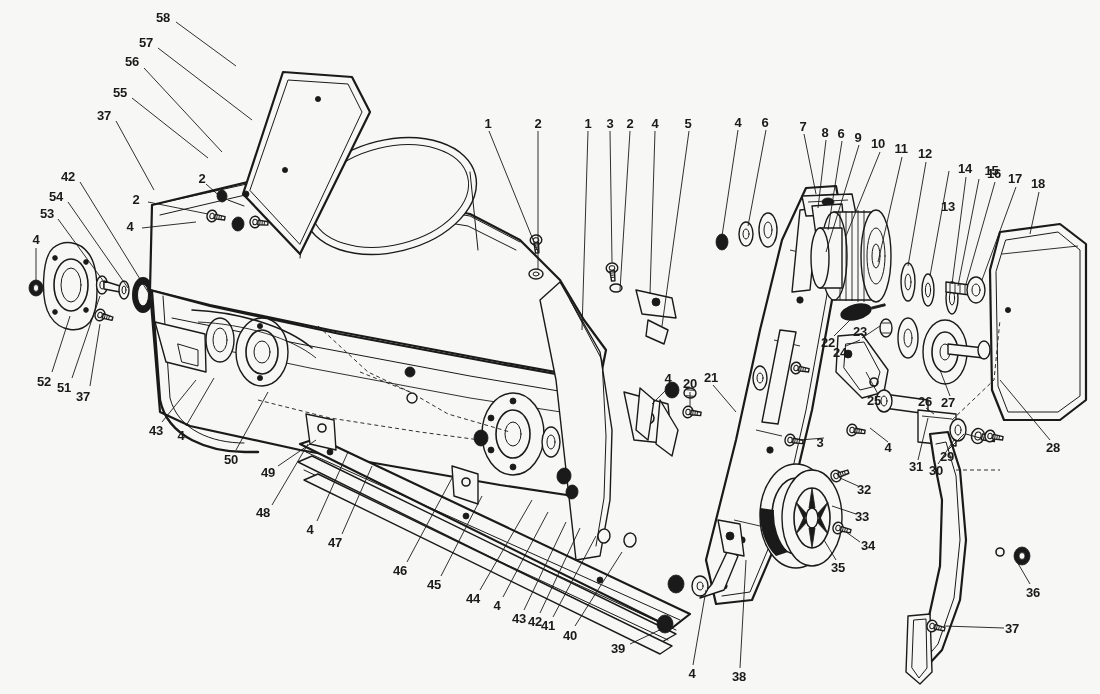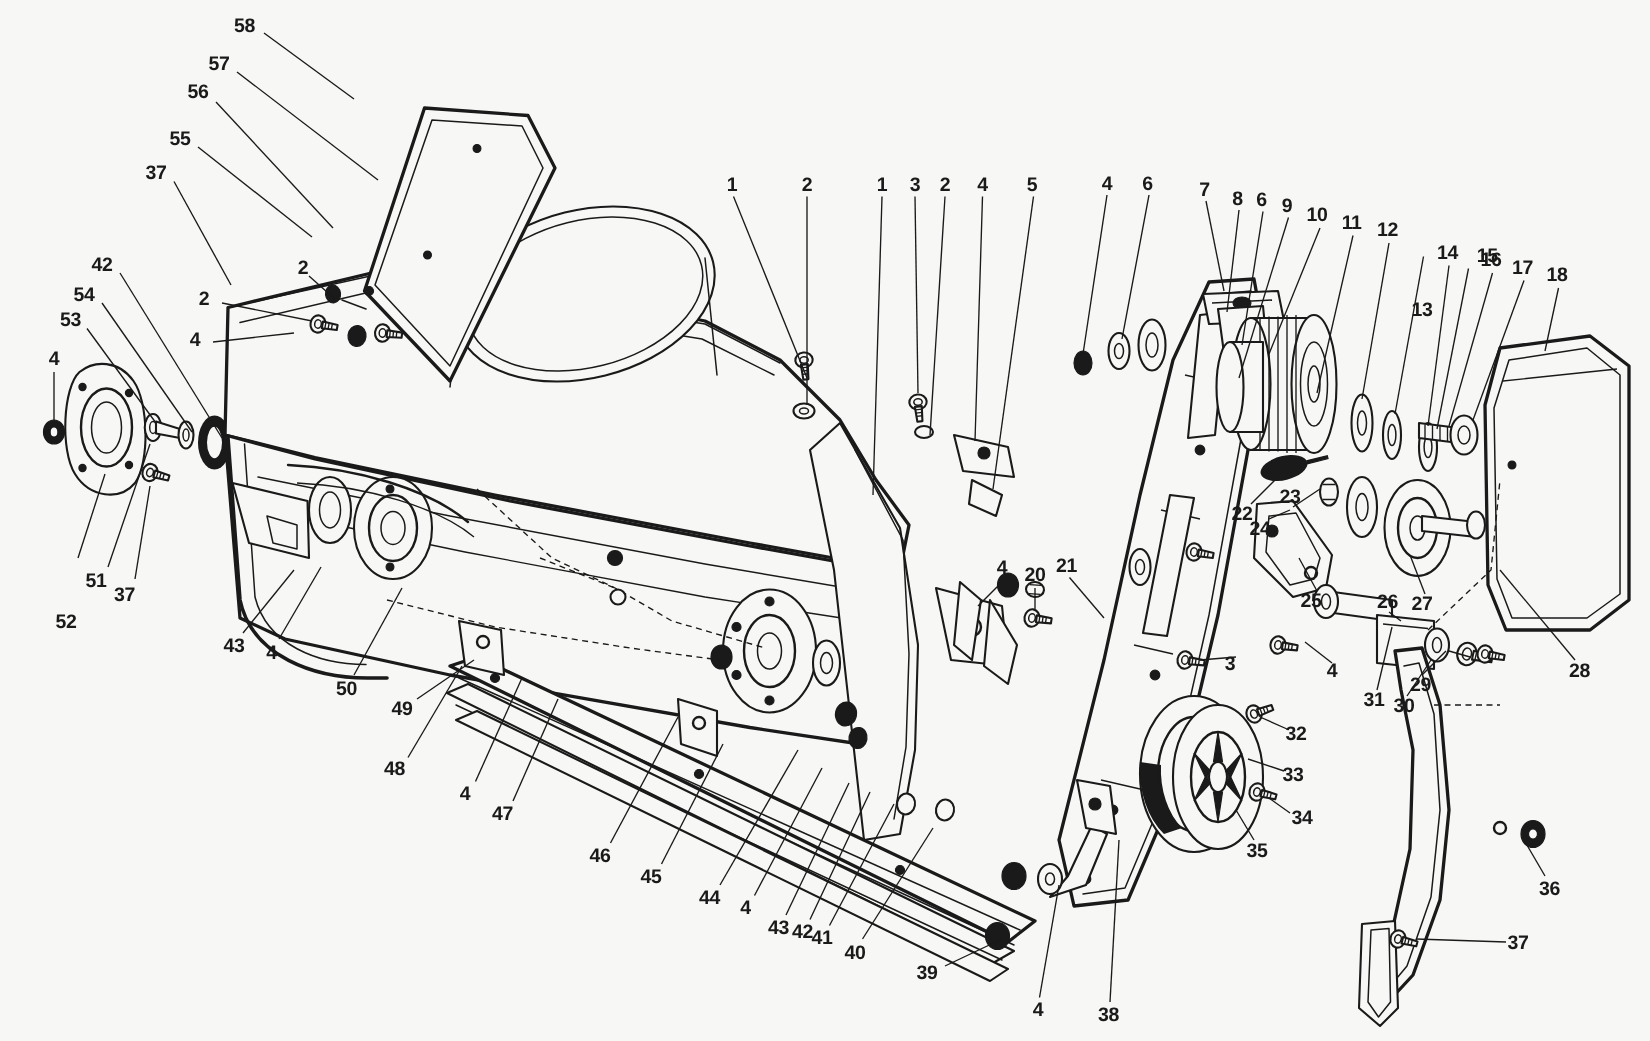--- a/index.html
+++ b/index.html
@@ -551,21 +551,21 @@
       <div class="callout" style="left: 132px; top: 61px;">56</div>
       <div class="callout" style="left: 120px; top: 92px;">55</div>
       <div class="callout" style="left: 104px; top: 115px;">37</div>
       <div class="callout" style="left: 202px; top: 178px;">2</div>
       <div class="callout" style="left: 136px; top: 199px;">2</div>
       <div class="callout" style="left: 68px; top: 176px;">42</div>
       <div class="callout" style="left: 56px; top: 196px;">54</div>
       <div class="callout" style="left: 47px; top: 213px;">53</div>
       <div class="callout" style="left: 36px; top: 239px;">4</div>
       <div class="callout" style="left: 130px; top: 226px;">4</div>
-      <div class="callout" style="left: 44px; top: 381px; margin-top: 33px;">52</div>
+      <div class="callout" style="left: 44px; top: 381px;">52</div>
       <div class="callout" style="left: 64px; top: 387px;">51</div>
       <div class="callout" style="left: 83px; top: 396px;">37</div>
       <div class="callout" style="left: 156px; top: 430px;">43</div>
       <div class="callout" style="left: 181px; top: 435px;">4</div>
       <div class="callout" style="left: 231px; top: 459px;">50</div>
       <div class="callout" style="left: 268px; top: 472px;">49</div>
       <div class="callout" style="left: 263px; top: 512px;">48</div>
       <div class="callout" style="left: 310px; top: 529px;">4</div>
       <div class="callout" style="left: 335px; top: 542px;">47</div>
       <div class="callout" style="left: 400px; top: 570px;">46</div>

